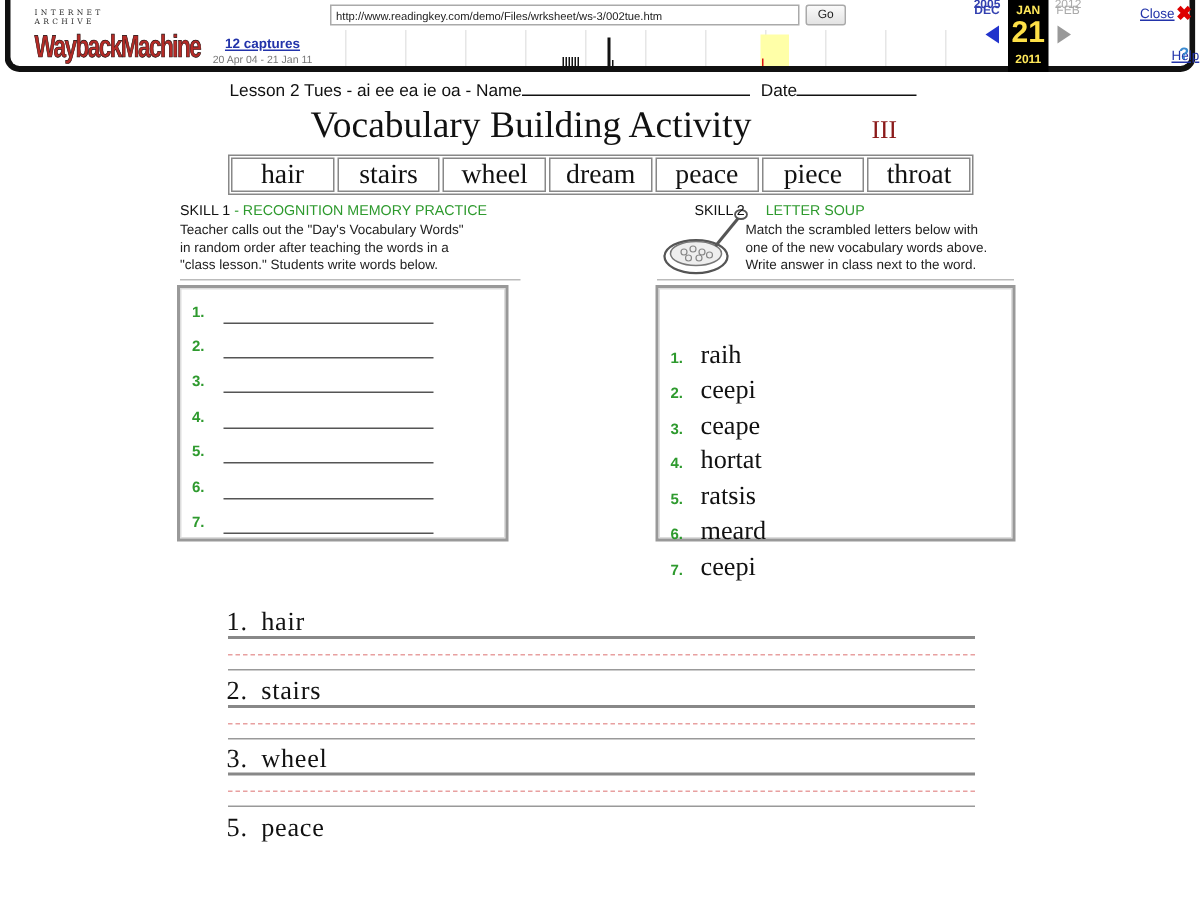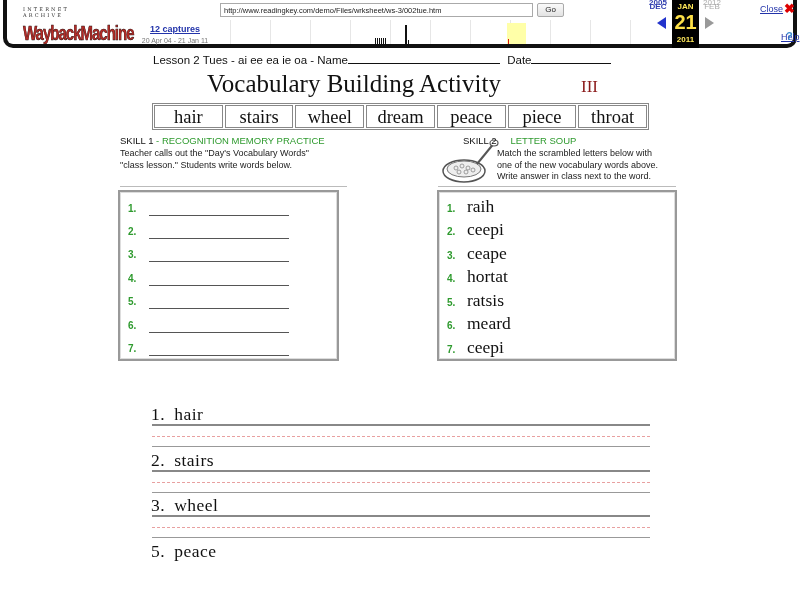--- a/index.html
+++ b/index.html
@@ -59,21 +59,21 @@
   .skill-head .sub { color: #2e9a2e; }
   .skill-desc { position: absolute; font-size: 9px; line-height: 11.5px; color: #222; }
   .rule { position: absolute; height: 1px; background: #bbb; }
 
   .box { position: absolute; border: 2px solid #999; background: #fff; box-shadow: inset 0 0 0 1px #ddd; }
   .box1 { left: 118px; top: 190px; width: 221px; height: 171px; }
   .box2 { left: 437px; top: 190px; width: 240px; height: 171px; }
   .b1-item { position: absolute; left: 8px; height: 23.3px; }
   .b1-num { position: absolute; left: 0; top: 0; font-size: 10px; font-weight: bold; color: #2e9a2e; }
   .b1-line { position: absolute; left: 21px; top: 12px; width: 140px; height: 1px; background: #555; }
-  .b2-item { position: absolute; left: 8px; height: 23.3px; white-space: nowrap; }
+  .b2-item { position: absolute; left: 8px; height: 23.3px; white-space: nowrap; margin-top: 30px; }
   .b2-num { font-size: 10px; font-weight: bold; color: #2e9a2e; display: inline-block; width: 20px; }
   .b2-word { font-family: "Liberation Serif", serif; font-size: 17.5px; color: #111; }
 
   .soup-icon { position: absolute; left: 437px; top: 138px; width: 62px; height: 48px; }
 
   .lined { position: absolute; left: 150px; top: 400px; width: 500px; }
   .lined-item { position: relative; height: 45.5px; }
   .lined-label { position: absolute; left: 1px; top: 4px; font-family: "Liberation Serif", serif; font-size: 17.5px;
                  color: #111; letter-spacing: 0.5px; white-space: nowrap; text-align: right; }
   .lined-label .n { margin-right: 9px; }
@@ -157,20 +157,21 @@
   <div class="vocab-cell">peace</div>
   <div class="vocab-cell">piece</div>
   <div class="vocab-cell">throat</div>
 </div>
 
 <div class="skill-head" style="left:120px;top:135px">
   <span>SKILL 1</span><span class="sub"> - </span><span class="sub">RECOGNITION MEMORY PRACTICE</span>
 </div>
 <div class="skill-desc" style="left:120px;top:148px">
   <div>Teacher calls out the "Day's Vocabulary Words"</div>
+  <div>in random order after teaching the words in a</div>
   <div>"class lesson."  Students write words below.</div>
 </div>
 <div class="rule" style="left:120px;top:186px;width:227px"></div>
 
 <div class="box box1">
   <div class="b1-item" style="top:11px">
       <span class="b1-num">1.</span>
       <span class="b1-line"></span>
     </div>
   <div class="b1-item" style="top:34px">

